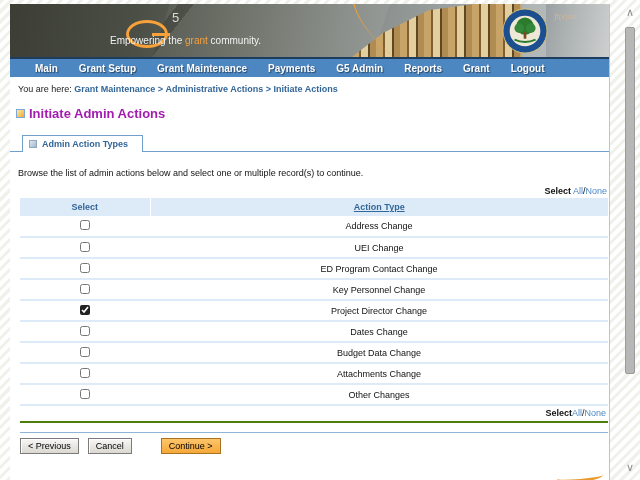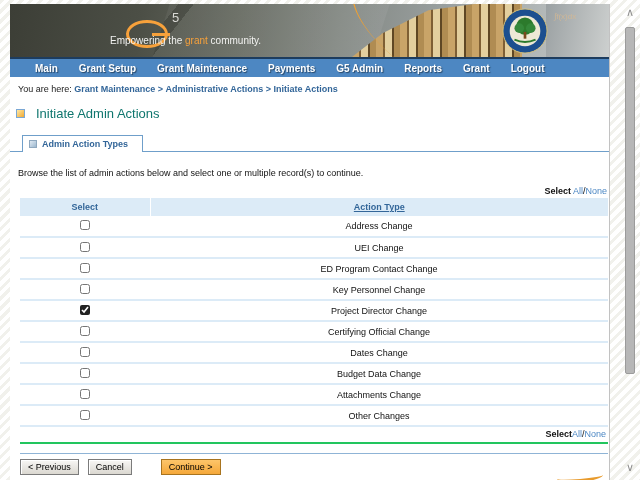--- a/index.html
+++ b/index.html
@@ -54,22 +54,22 @@
   }
   .nav-item {
     color:#ffffff; font-size:10px; font-weight:bold; cursor:pointer;
     text-shadow:1px 1px 1px rgba(30,55,80,.8); white-space:nowrap;
   }
   
   .content { flex:1 1 auto; background:#ffffff; position:relative; font-size:9px; }
   .breadcrumb { margin:7px 0 0 8px; font-size:9px; color:#222; }
   .breadcrumb a { color:#336699; font-weight:bold; text-decoration:none; cursor:pointer; }
   .breadcrumb .sep { color:#336699; font-weight:bold; }
-  .page-title { margin:12px 0 0 6px; display:flex; align-items:center; gap:11px;
-    color:#0f766e; font-size:13px; font-weight:normal; }
+  .page-title { margin:12px 0 0 6px; display:flex; align-items:center; gap:4px;
+    color:#a21caf; font-size:13px; font-weight:bold; }
   .title-icon { width:9px; height:9px; border:1px solid #7aa7d4;
     background:linear-gradient(135deg,#ffe9a8,#f0a830); display:inline-block; }
   .tab-strip { margin-top:13px; border-bottom:1px solid #6f9fca; padding-left:12px; }
   .tab {
     display:inline-flex; align-items:center; gap:5px;
     border:1px solid #6f9fca; border-bottom:none; background:#fff;
     padding:3px 14px 3px 6px; position:relative; top:1px;
     font-size:9px; font-weight:bold; color:#336699; cursor:pointer;
   }
   .tab-icon { width:8px; height:8px; border:1px solid #8fa8bf;
@@ -79,21 +79,21 @@
   .select-line .lbl { font-weight:bold; color:#111; }
   .select-line a { color:#4d88c4; text-decoration:none; cursor:pointer; }
   table.actions { border-collapse:collapse; width:588px; margin-left:10px; }
   table.actions thead tr { background:#dcebf7; height:18px; }
   table.actions th { font-size:9px; font-weight:bold; color:#336699; text-align:center; }
   table.actions th.sel-col { width:130px; border-right:1px solid #ffffff; }
   table.actions th a { color:#336699; text-decoration:underline; cursor:pointer; }
   table.actions tbody tr { height:21px; border-bottom:2px solid #dcebf7; }
   table.actions td { text-align:center; font-size:9px; color:#111; }
   table.actions input[type=checkbox] { width:10px; height:10px; accent-color:#222; cursor:pointer; }
-  table.actions tfoot td { text-align:right; font-size:9px; padding:2px 2px 3px 0; border-bottom:2px solid #22c55e; }
+  table.actions tfoot td { text-align:right; font-size:9px; padding:2px 2px 3px 0; border-bottom:2px solid #4d7c0f; }
   table.actions tfoot .lbl { font-weight:bold; color:#111; }
   table.actions tfoot a { color:#4d88c4; text-decoration:none; cursor:pointer; }
   .rule { width:588px; margin:9px 0 0 10px; border-top:1px solid #8fb4d6; }
   .btn-row { margin:5px 0 0 10px; display:flex; align-items:flex-start; }
   .btn {
     font-family:"Liberation Sans", sans-serif; font-size:9px; color:#000;
     background:linear-gradient(#f8f7f5,#dbd8d1); border:1px solid #7b7b7b;
     box-shadow:inset 1px 1px 0 #ffffff; padding:2px 7px; cursor:pointer;
   }
   .btn + .btn { margin-left:9px; }
@@ -202,24 +202,20 @@
           <tr>
             <td><input type="checkbox" style=""></td>
             <td>Key Personnel Change</td>
           </tr>
           <tr>
             <td><input type="checkbox" checked="" style=""></td>
             <td>Project Director Change</td>
           </tr>
           <tr>
             <td><input type="checkbox" style=""></td>
-            <td>Certifying Official Change</td>
-          </tr>
-          <tr>
-            <td><input type="checkbox" style=""></td>
             <td>Dates Change</td>
           </tr>
           <tr>
             <td><input type="checkbox" style=""></td>
             <td>Budget Data Change</td>
           </tr>
           <tr>
             <td><input type="checkbox" style=""></td>
             <td>Attachments Change</td>
           </tr>

